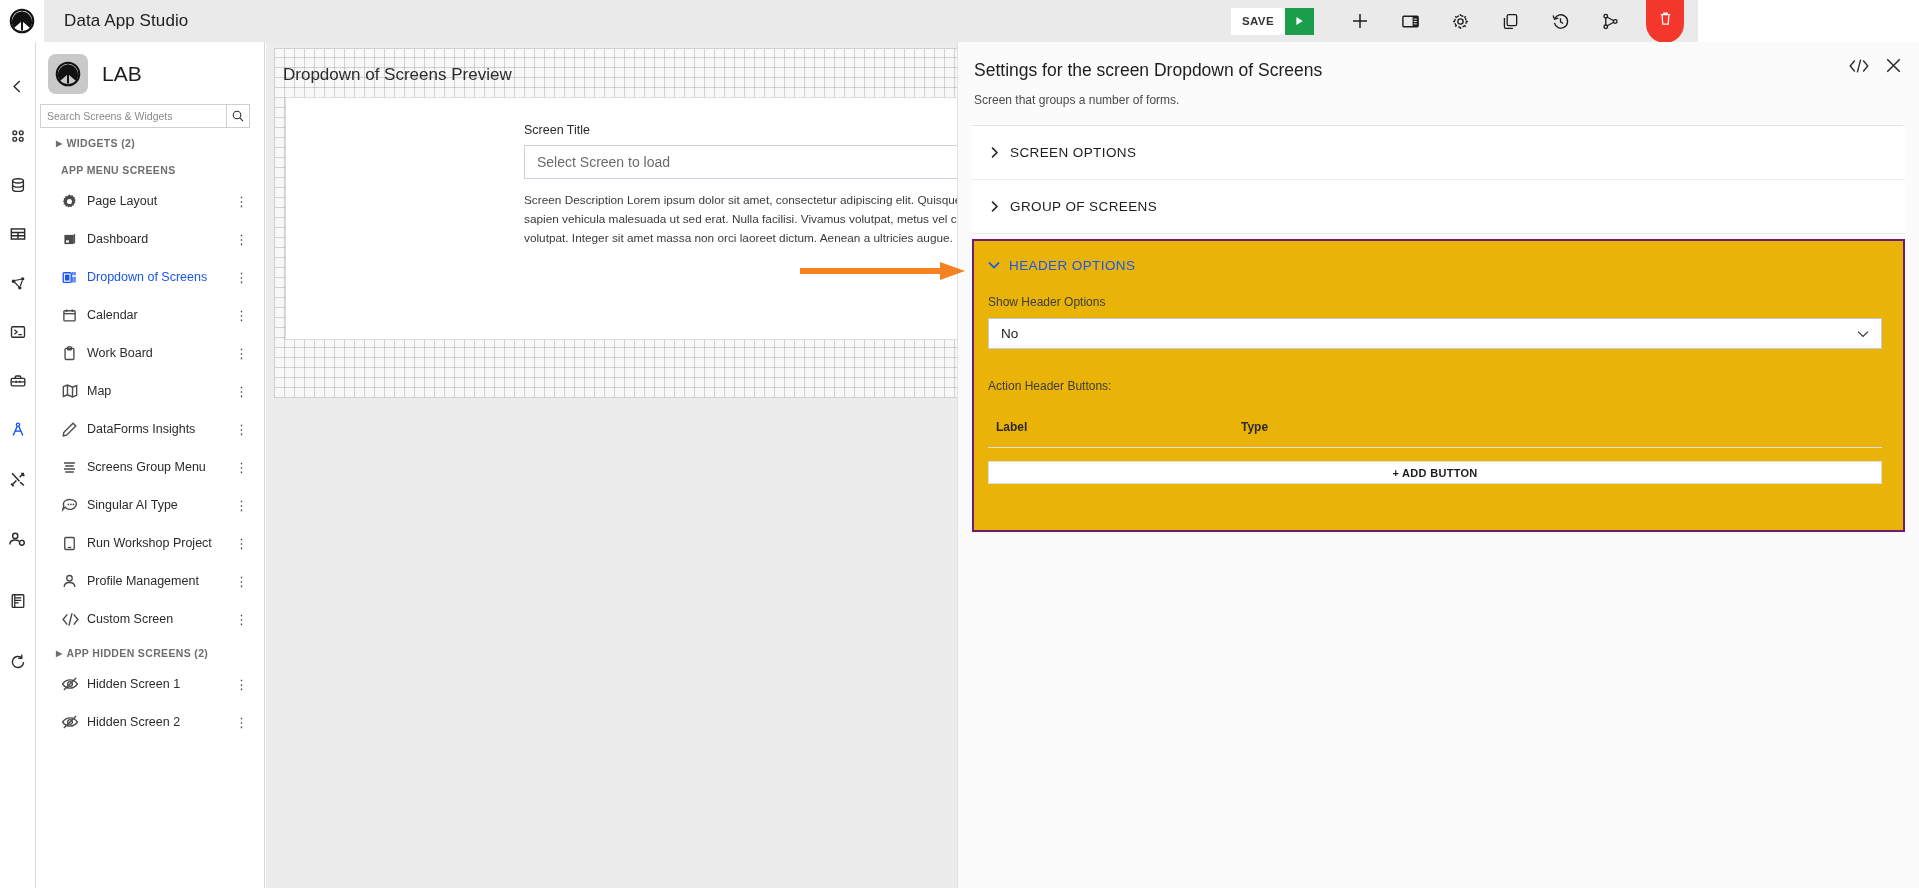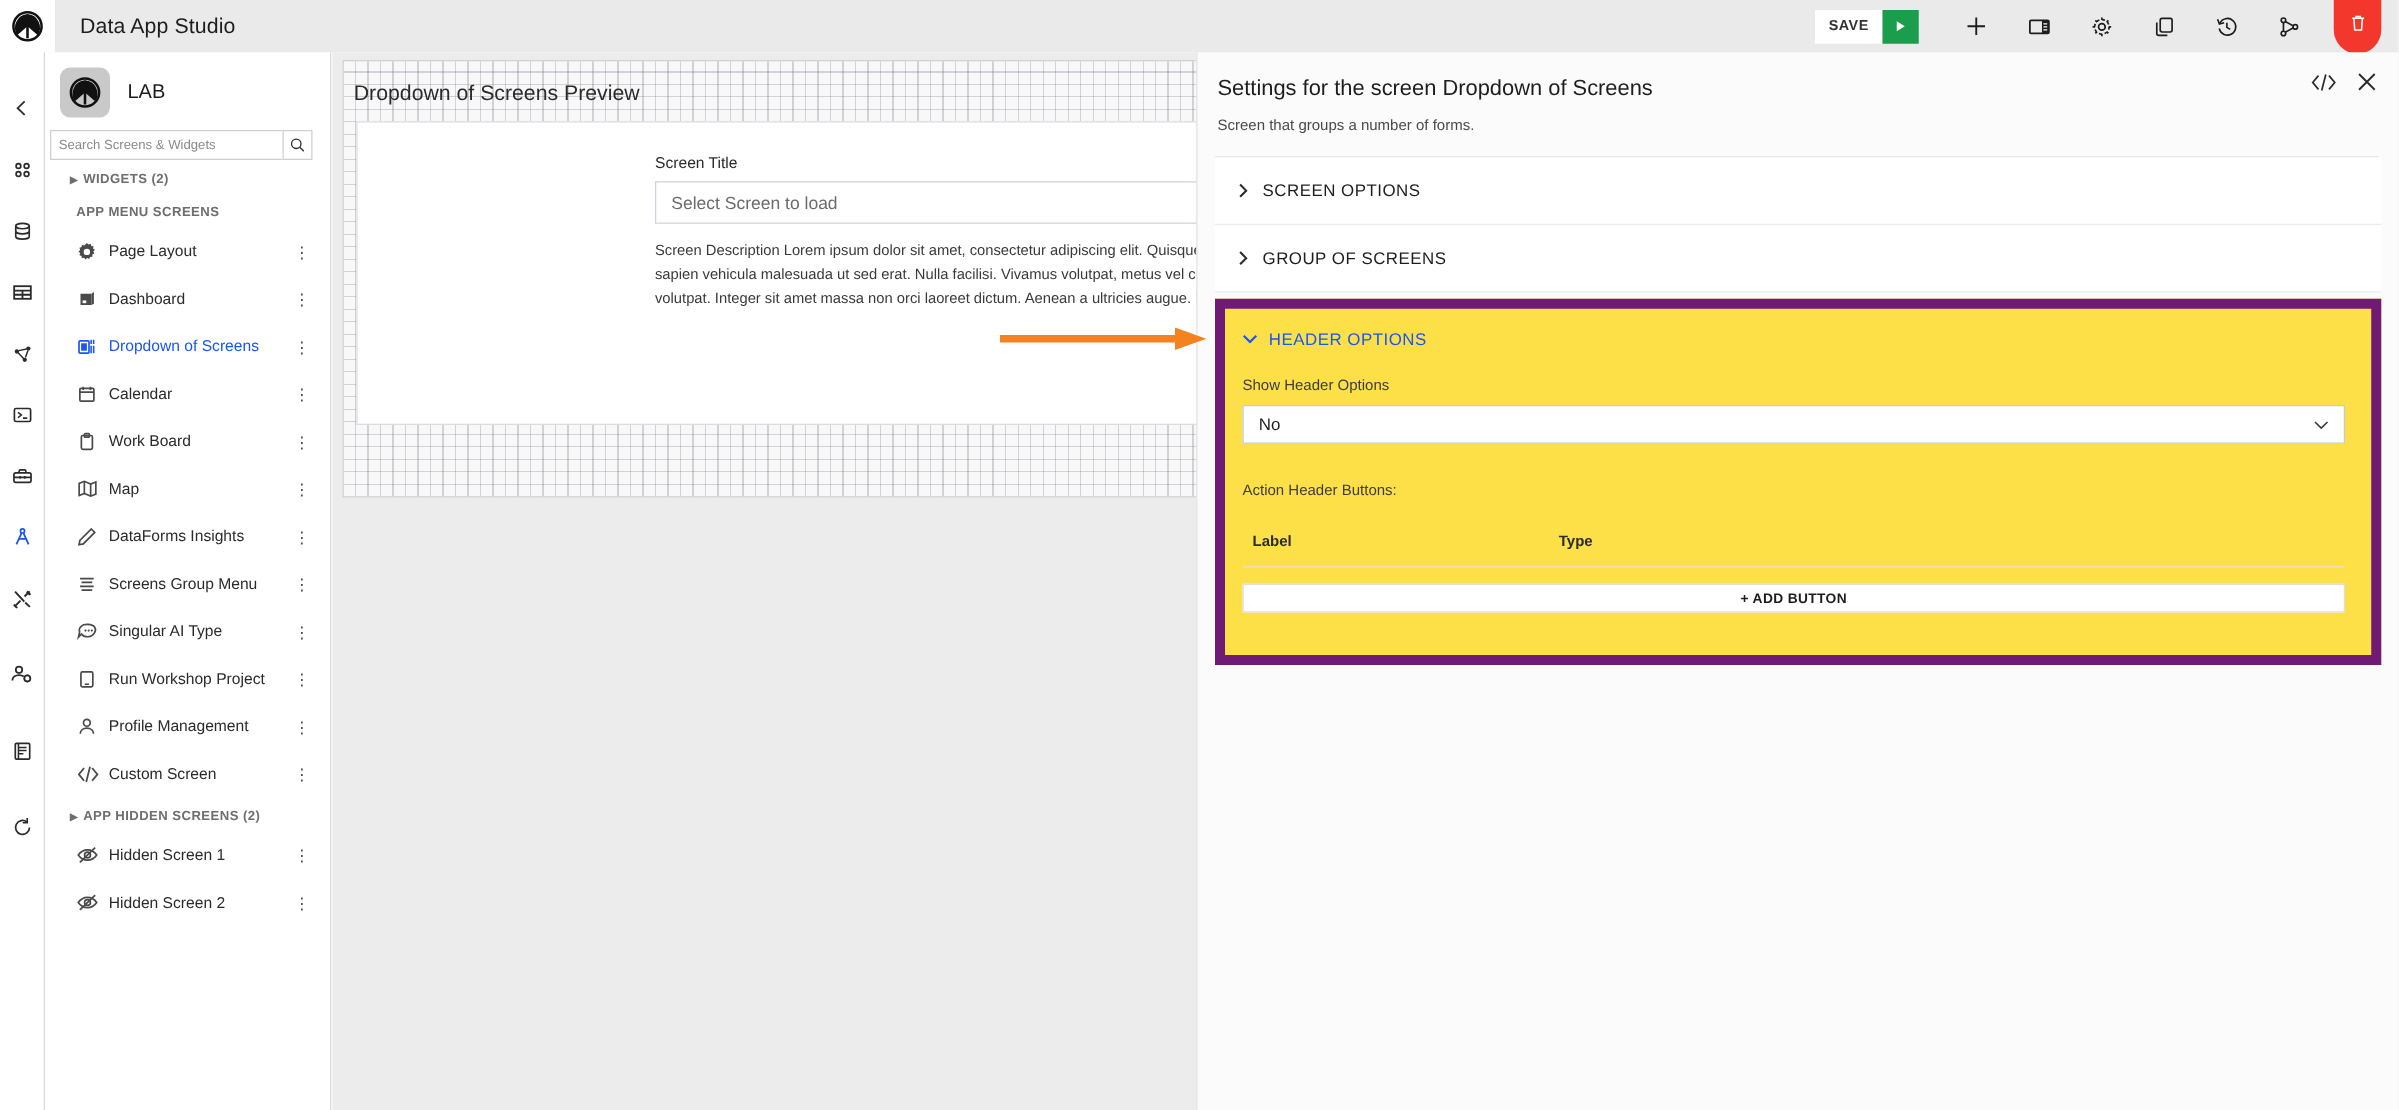--- a/index.html
+++ b/index.html
@@ -6,21 +6,21 @@
   html, body {
     width: 1919px; height: 888px;
     font-family: "Liberation Sans", sans-serif;
     background: #ffffff;
     overflow: hidden;
   }
   body { position: relative; }
 
   
   .topbar {
-    position: absolute; top: 0; left: 0; width: 1919px; height: 42px;
+    position: absolute; top: 0; left: 0; width: 1698px; height: 42px;
     background: #eaeaea;
     display: flex; align-items: center;
   }
   .brand-logo {
     width: 44px; height: 42px;
     display: flex; align-items: center; justify-content: center;
     background: #ffffff;
   }
   .topbar-title {
     margin-left: 20px;
@@ -73,21 +73,21 @@
   .sidebar {
     position: absolute; top: 42px; left: 36px; width: 229px; height: 846px;
     background: #fff; border-right: 1px solid #d8d8d8;
     overflow: hidden;
   }
   .lab-head { display: flex; align-items: center; padding: 12px 10px 8px 12px; }
   .lab-avatar {
     width: 40px; height: 40px; border-radius: 8px; background: #c9c9c9;
     display: flex; align-items: center; justify-content: center;
   }
-  .lab-name { margin-left: 14px; font-size: 16px; color: #1d1d1d; }
+  .lab-name { margin-left: 14px; font-size: 21px; color: #1d1d1d; }
   .search-row { display: flex; margin: 2px 14px 0 4px; }
   .search-input {
     flex: 1; height: 24px; border: 1px solid #cfcfcf; border-right: none;
     font-size: 10.5px; padding: 0 6px; color: #333;
     font-family: "Liberation Sans", sans-serif;
     outline: none; background: #fff;
   }
   .search-input::placeholder { color: #8a8a8a; }
   .search-btn {
     width: 24px; height: 24px; border: 1px solid #cfcfcf; background: #fff;
@@ -165,22 +165,22 @@
     background: #fff; border-bottom: 1px solid #ececec;
     height: 54px; display: flex; align-items: center; padding-left: 16px;
     cursor: pointer;
   }
   .acc-chev { color: #2b2b2b; font-size: 13px; width: 22px; display:flex; align-items:center;}
   .acc-label {
     font-size: 13.5px; letter-spacing: .4px; color: #1d1d1d; font-weight: 400;
   }
   .acc-open-wrap {
     margin-top: 5px;
-    border: 8px solid #701a75; background: #fde047;
-    padding: 0 0 34px 0;
+    border: 2px solid #701a75; background: #eab308;
+    padding: 0 0 46px 0;
   }
   .acc-open-head {
     height: 48px; display: flex; align-items: center; padding-left: 13px; cursor: pointer;
   }
   .acc-open-head .acc-chev { color: #1a56f0; }
   .acc-open-head .acc-label { color: #1a56f0; }
   .acc-body { padding: 6px 21px 0 14px; }
   .field-label { font-size: 12px; color: #3d3d3d; margin-bottom: 9px; }
   .select-box {
     height: 31px; border: 1px solid #c2cad4; background: #fff;

